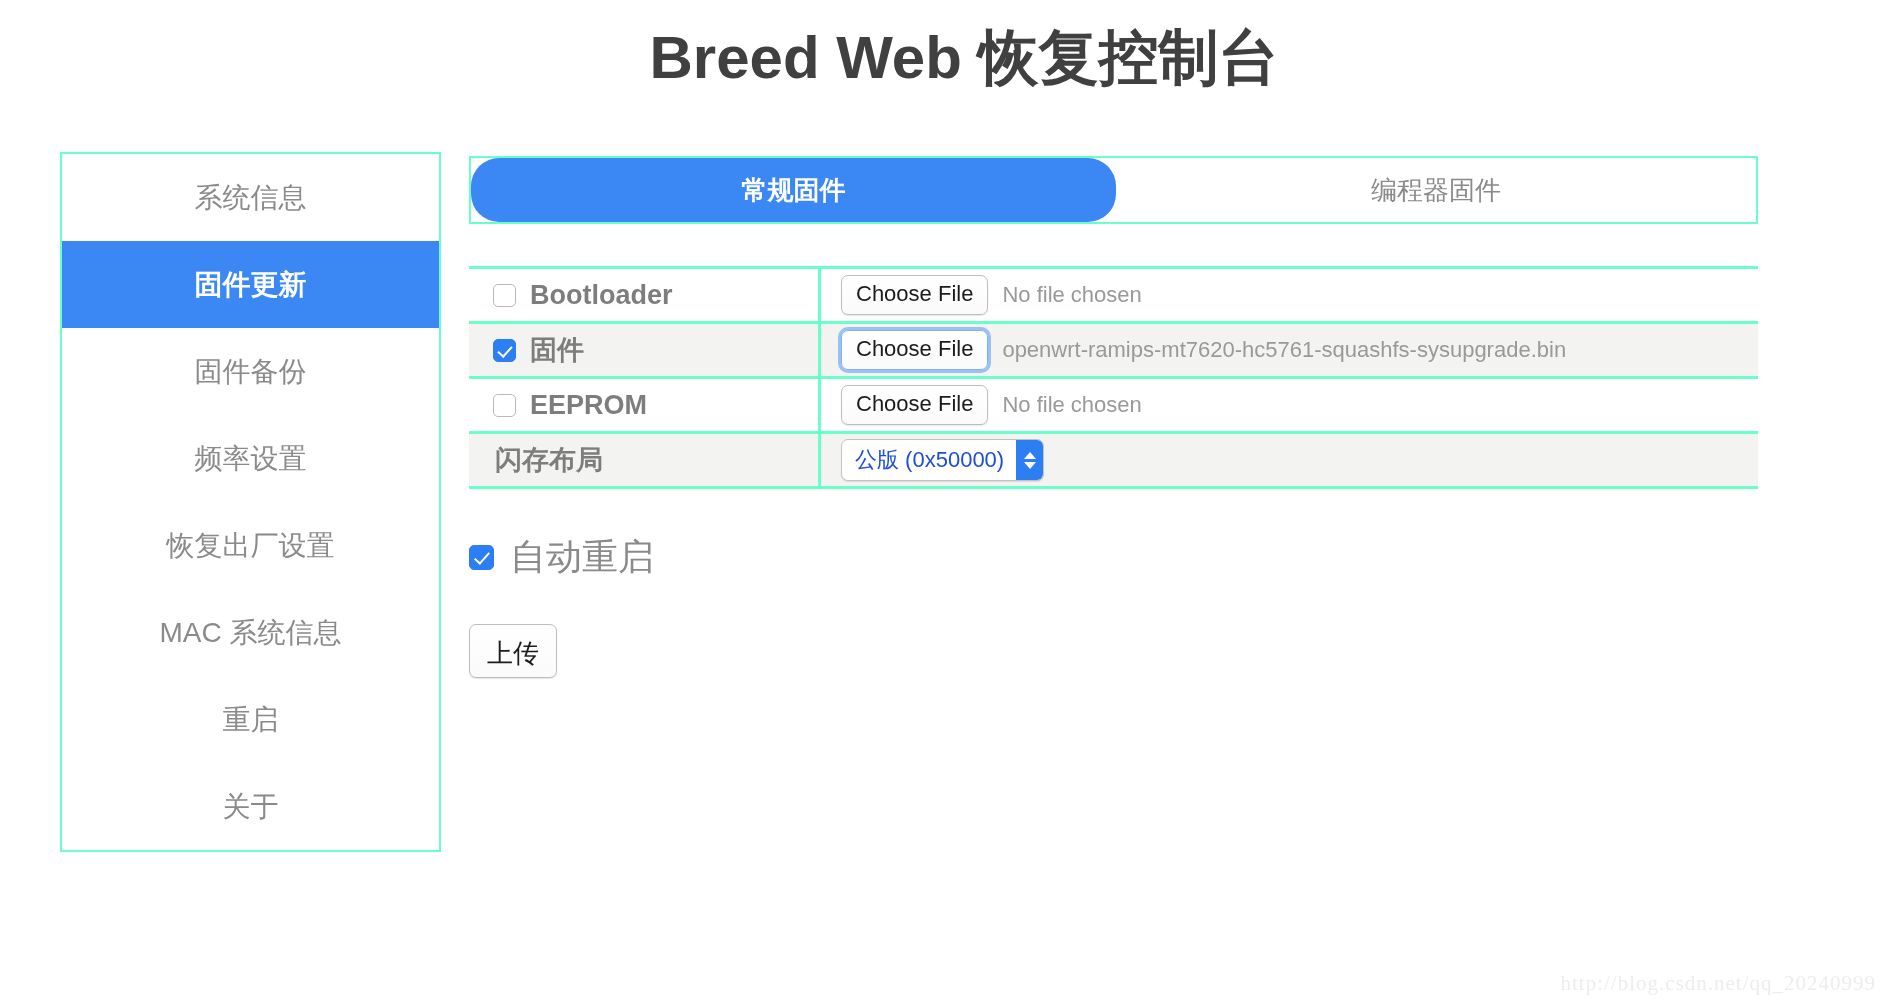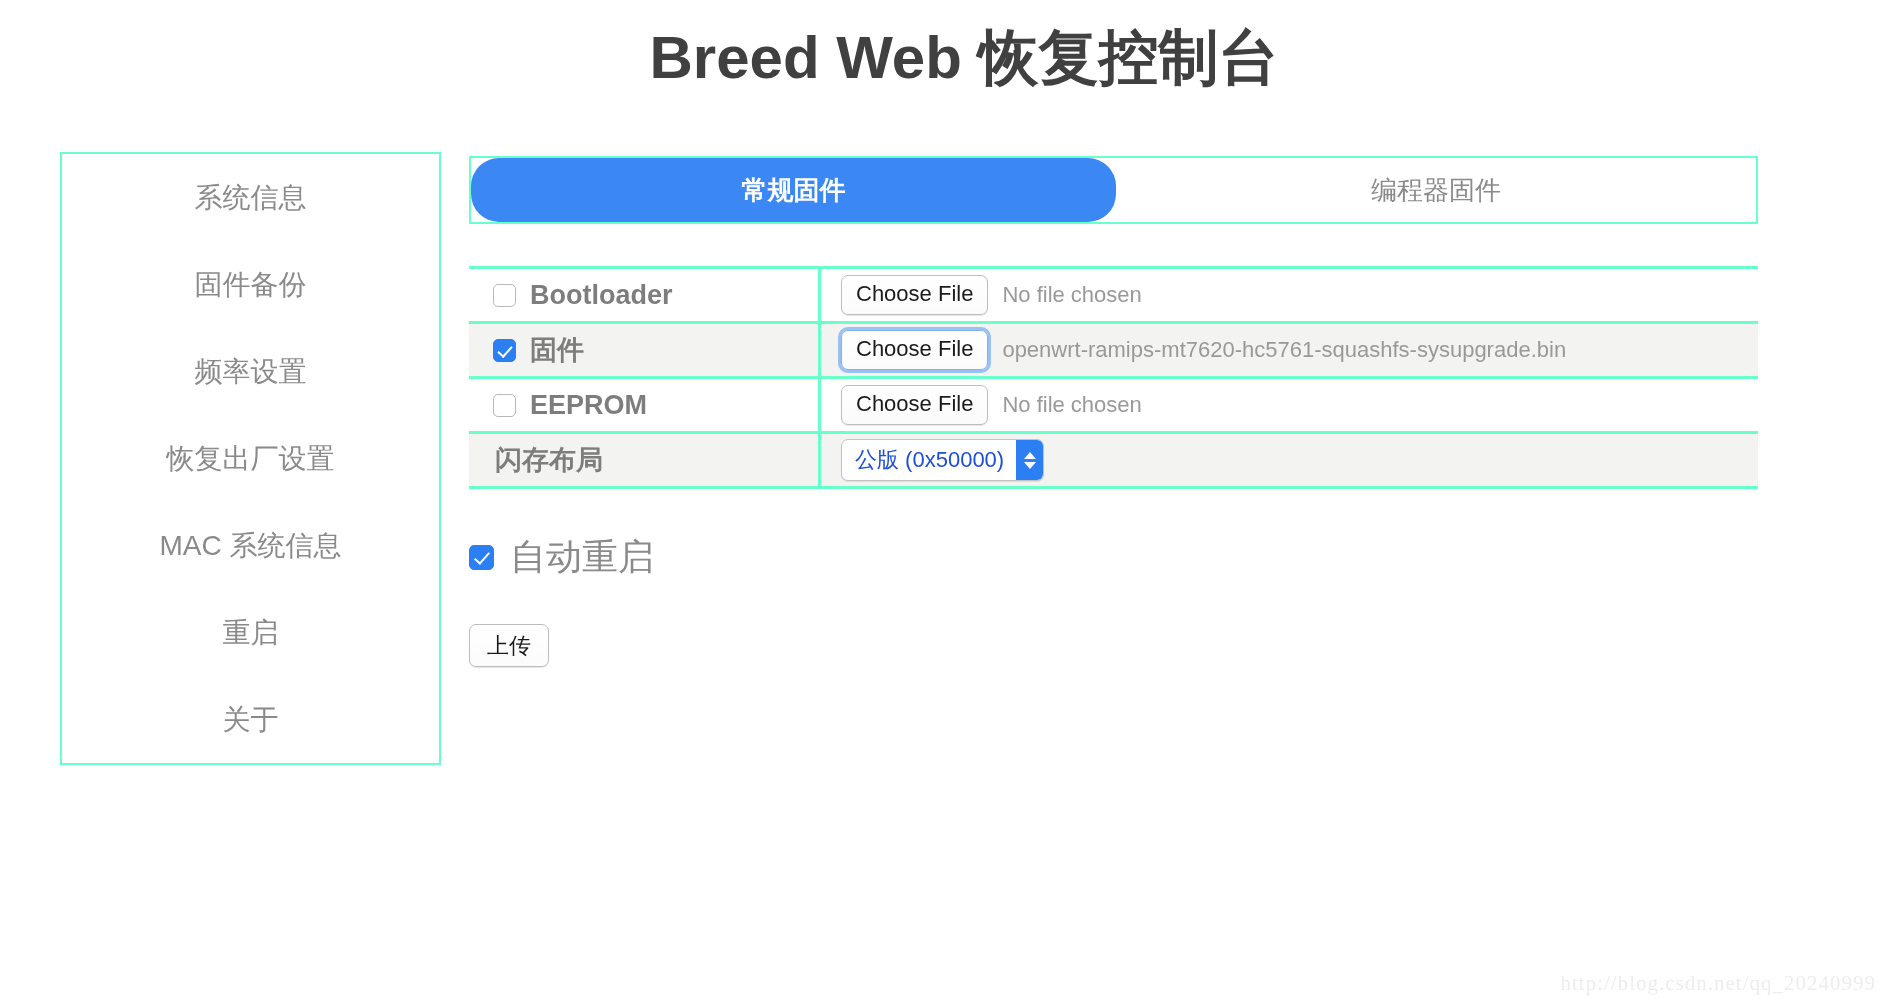--- a/index.html
+++ b/index.html
@@ -229,26 +229,26 @@
     font-size: 36px;
     color: #8a8a8a;
   }
   .auto-reboot .cb { width: 25px; height: 25px; }
   .auto-reboot .cb.checked::after { left: 8px; top: 3px; height: 13px; }
 
   
   .upload-btn {
     margin-top: 42px;
     display: inline-block;
-    font-size: 22px;
+    font-size: 26px;
     color: #1b1b1b;
     background: linear-gradient(#ffffff, #fbfbfb);
     border: 1px solid #bdbdbd;
     border-radius: 7px;
-    padding: 8px 17px 8px;
+    padding: 14px 17px 8px;
     box-shadow: 0 1px 1px rgba(0,0,0,.10);
     cursor: default;
     line-height: 1.15;
   }
 
   
   .watermark {
     position: absolute;
     right: 16px;
     bottom: 10px;
@@ -261,20 +261,23 @@
   }
 </style>
 </head>
 <body>
 
 <div class="page-title">Breed Web 恢复控制台</div>
 
 <nav class="sidebar">
   <div class="sidebar-item">
     <span>系统信息</span>
+  </div>
+  <div class="sidebar-item active">
+    <span>固件更新</span>
   </div>
   <div class="sidebar-item">
     <span>固件备份</span>
   </div>
   <div class="sidebar-item">
     <span>频率设置</span>
   </div>
   <div class="sidebar-item">
     <span>恢复出厂设置</span>
   </div>

